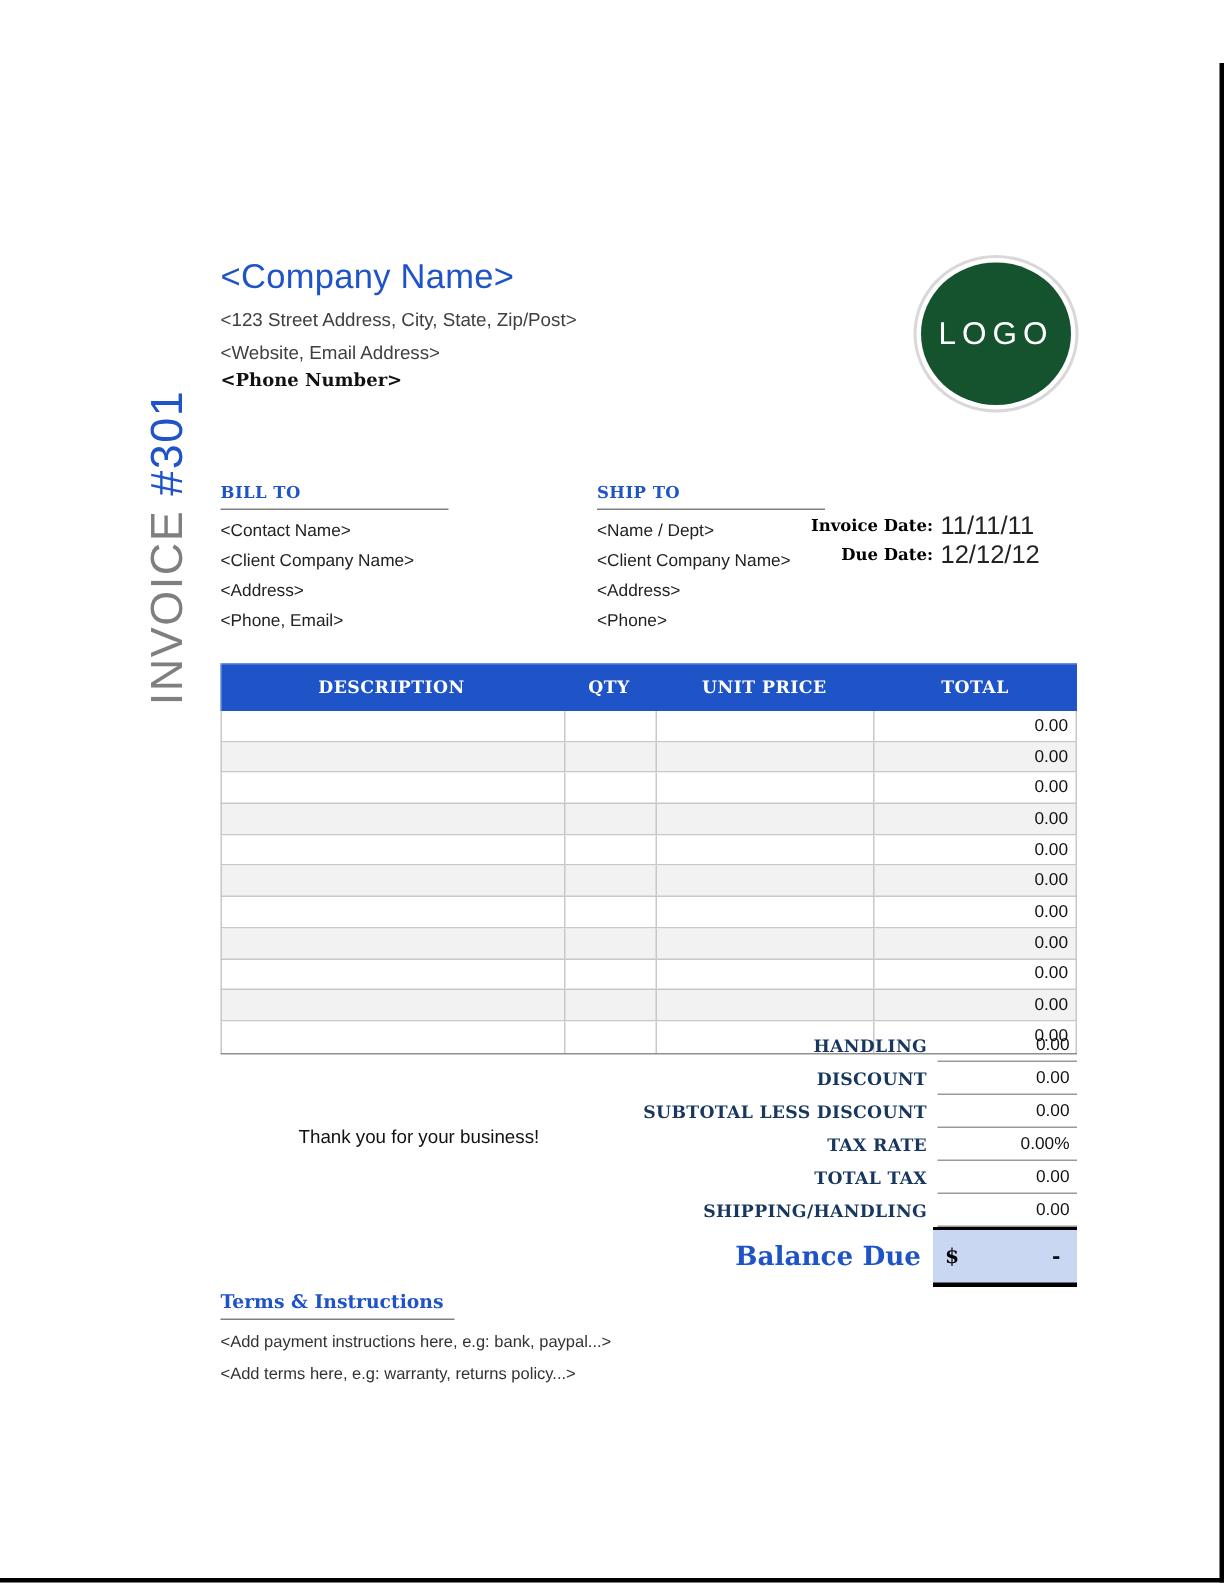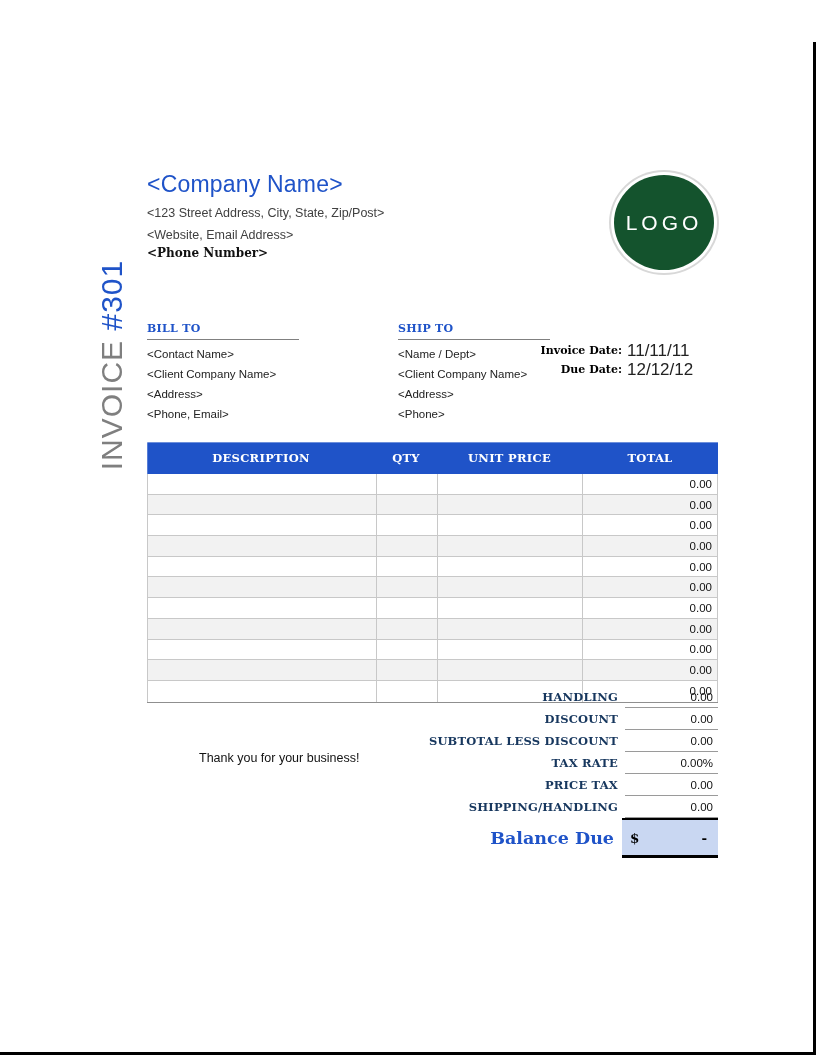--- a/index.html
+++ b/index.html
@@ -235,35 +235,41 @@
       </div>
       <div class="trow">
         <div class="tlabel">SUBTOTAL LESS DISCOUNT</div>
         <div class="tvalue">0.00</div>
       </div>
       <div class="trow">
         <div class="tlabel">TAX RATE</div>
         <div class="tvalue">0.00%</div>
       </div>
       <div class="trow">
-        <div class="tlabel">PRICE TAX</div>
+        <div class="tlabel">TOTAL TAX</div>
         <div class="tvalue">0.00</div>
       </div>
       <div class="trow">
         <div class="tlabel">SHIPPING/HANDLING</div>
         <div class="tvalue">0.00</div>
       </div>
     </div>
 
   <div class="thankyou">Thank you for your business!</div>
 
   <div class="balance-row">
     <div class="balance-label">Balance Due</div>
     <div class="balance-cell">
       <span>$</span>
       <span>-</span>
     </div>
   </div>
 
+  <div class="terms">
+    <div class="terms-label">Terms &amp; Instructions</div>
+    <div class="terms-underline"></div>
+    <div class="terms-line">&lt;Add payment instructions here, e.g: bank, paypal...&gt;</div>
+    <div class="terms-line">&lt;Add terms here, e.g: warranty, returns policy...&gt;</div>
+  </div>
 
   <div class="edge-right"></div>
   <div class="edge-bottom"></div>
 </div>
 
 </body></html>

